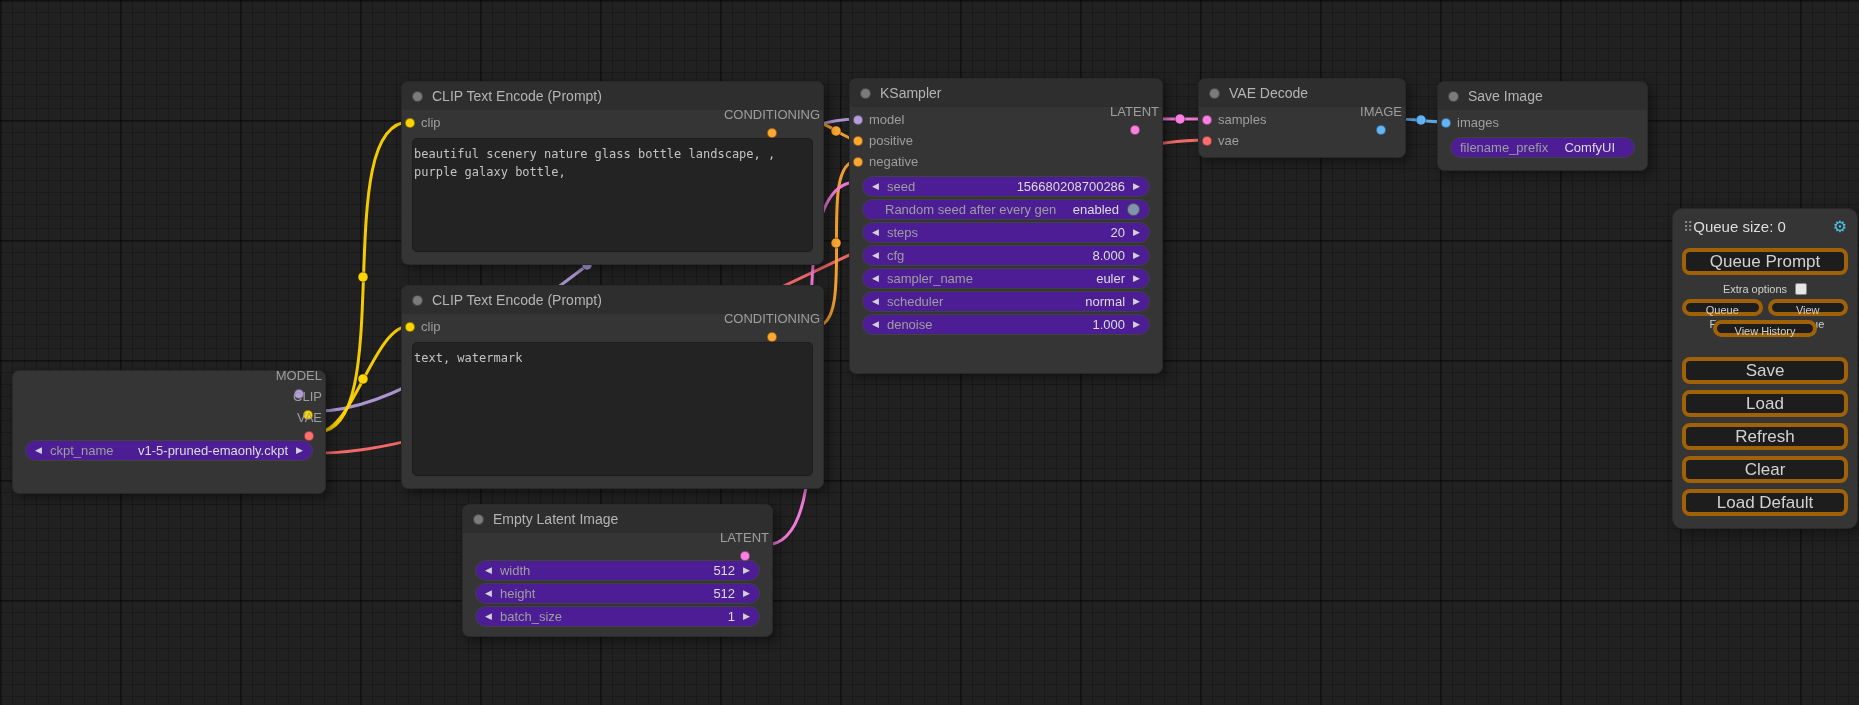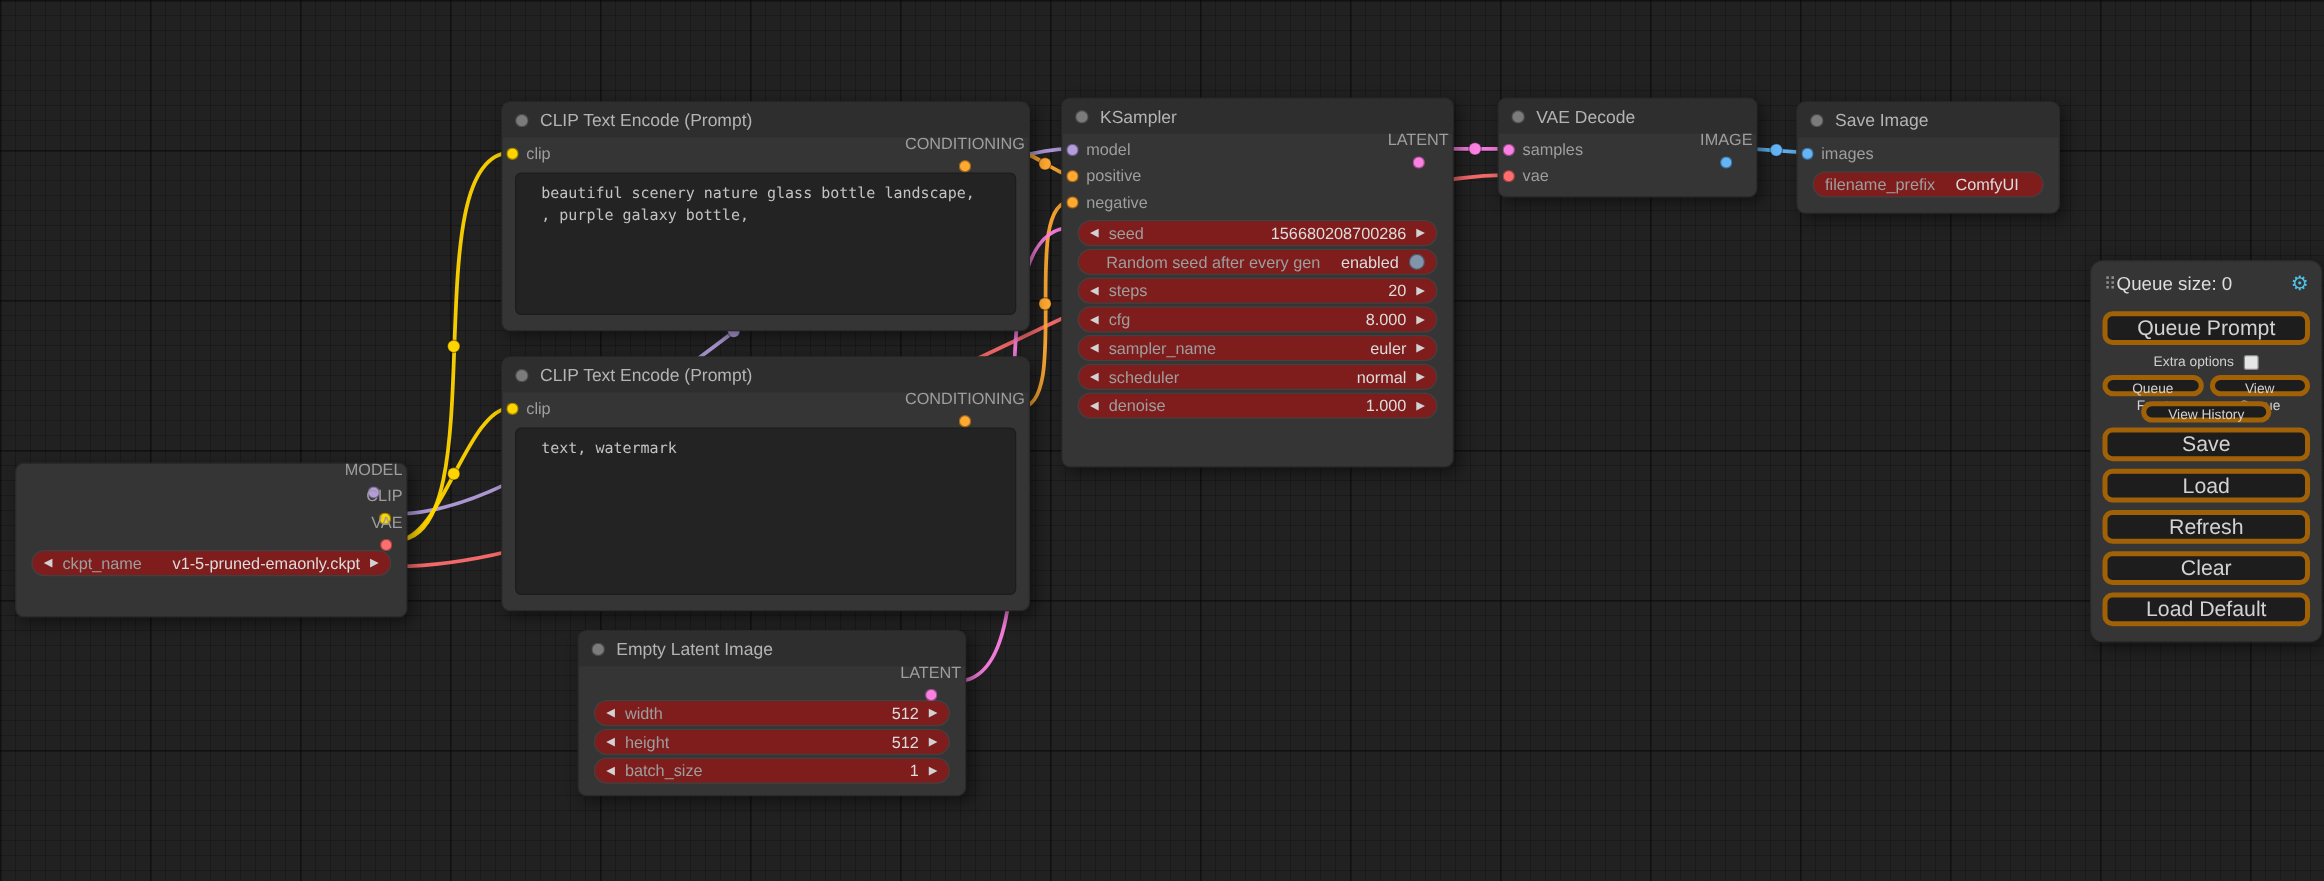--- a/index.html
+++ b/index.html
@@ -33,32 +33,32 @@
   .title-dot { width:11px; height:11px; border-radius:50%; background:#7b7b7b; border:1px solid rgba(0,0,0,.4); flex:none; }
   .slots { padding:2px 0; }
   .slot-row { display:flex; align-items:center; justify-content:space-between; height:21px; padding:0 3px; font-size:13px; }
   .in-slot { display:flex; align-items:center; gap:6px; }
   .out-slot { display:flex; align-items:center; gap:6px; margin-left:auto;flex-direction:column; }
   .dot { width:10px; height:10px; border-radius:50%; border:1px solid rgba(0,0,0,.4); flex:none; }
   .c-model{background:#B39DDB}.c-clip{background:#FFD500}.c-vae{background:#FF6E6E}
   .c-cond{background:#FFA931}.c-latent{background:#FB80E1}.c-image{background:#64B5F6}
 
   .widget {
-    height:21px; background:#7f1d1d; border:1px solid #414141; border-radius:11px;
+    height:21px; background:#4c1d95; border:1px solid #414141; border-radius:11px;
     display:flex; align-items:center; gap:8px; margin:2px 12px; padding:0 9px;
     font-size:13px; color:#9e9e9e; white-space:nowrap;
   }
   .widget .arrow { color:#d2d2d2; font-size:9px; line-height:1; }
   .widget .wvalue { margin-left:auto; color:#dcdcdc; }
   .widget .indent { margin-left:13px; }
   .knob { width:13px; height:13px; border-radius:50%; background:#8194ab; border:1px solid rgba(0,0,0,.4); flex:none; }
 
   .prompt {
     margin:3px 10px 10px; background:#232323; border:1px solid #1c1c1c; border-radius:5px;
-    padding:6px 20px; font-family:"DejaVu Sans Mono", monospace; font-size:12px;
+    padding:6px 1px; font-family:"DejaVu Sans Mono", monospace; font-size:12px;
     color:#c3c3c3; line-height:1.5; overflow:hidden;
   }
 
   .menu {
     position:absolute; z-index:3; left:1672px; top:208px; width:186px;
     background:#353535; border:1px solid #292929; border-radius:10px;
     padding:6px 9px 12px; box-shadow:4px 4px 14px rgba(0,0,0,.45);
   }
   .menu-header { display:flex; align-items:center; padding:2px 1px 6px; font-size:15px; color:#ddd; }
   .drag-handle { color:#8a8a8a; font-size:14px; cursor:grab; }
@@ -67,21 +67,21 @@
   .btn {
     display:block; width:100%; background:#1d1d1d; border:4px solid #a16207; border-radius:8px;
     color:#d2d2d2; font-family:Liberation Sans, sans-serif; text-align:center; cursor:pointer;
   }
   .btn-big { height:27px; font-size:17px; margin:6px 0 0; }
   .extra-row { display:flex; align-items:center; justify-content:center; gap:8px; margin:8px 0 4px; font-size:11px; color:#cfcfcf; }
   .checkbox { width:12px; height:12px; background:#e6e6e6; border:1px solid #888; border-radius:2px; }
   .small-row { display:flex; gap:5px; justify-content:center; margin:4px 0 0; }
   .btn-small { height:17px; font-size:11px; line-height:14px; border-radius:9px; padding:0 8px; flex:1; }
   .btn-small.vh { flex:none; width:104px; }
-  .gap-top { margin-top:4px; }
+  .gap-top { margin-top:20px; }
 </style>
 </head>
 <body>
 
 <svg class="wires" width="1859" height="705">
   <path d="M318,411 C472,411 703,119 857,119" stroke="#B39DDB"></path>
   <path d="M318,432 C398,432 329,122 409,122" stroke="#FFD500"></path>
   <path d="M318,432 C353,432 374,326 409,326" stroke="#FFD500"></path>
   <path d="M318,453 C553,453 971,140 1206,140" stroke="#FF6E6E"></path>
   <path d="M816,122 C827,122 846,140 857,140" stroke="#FFA931"></path>

